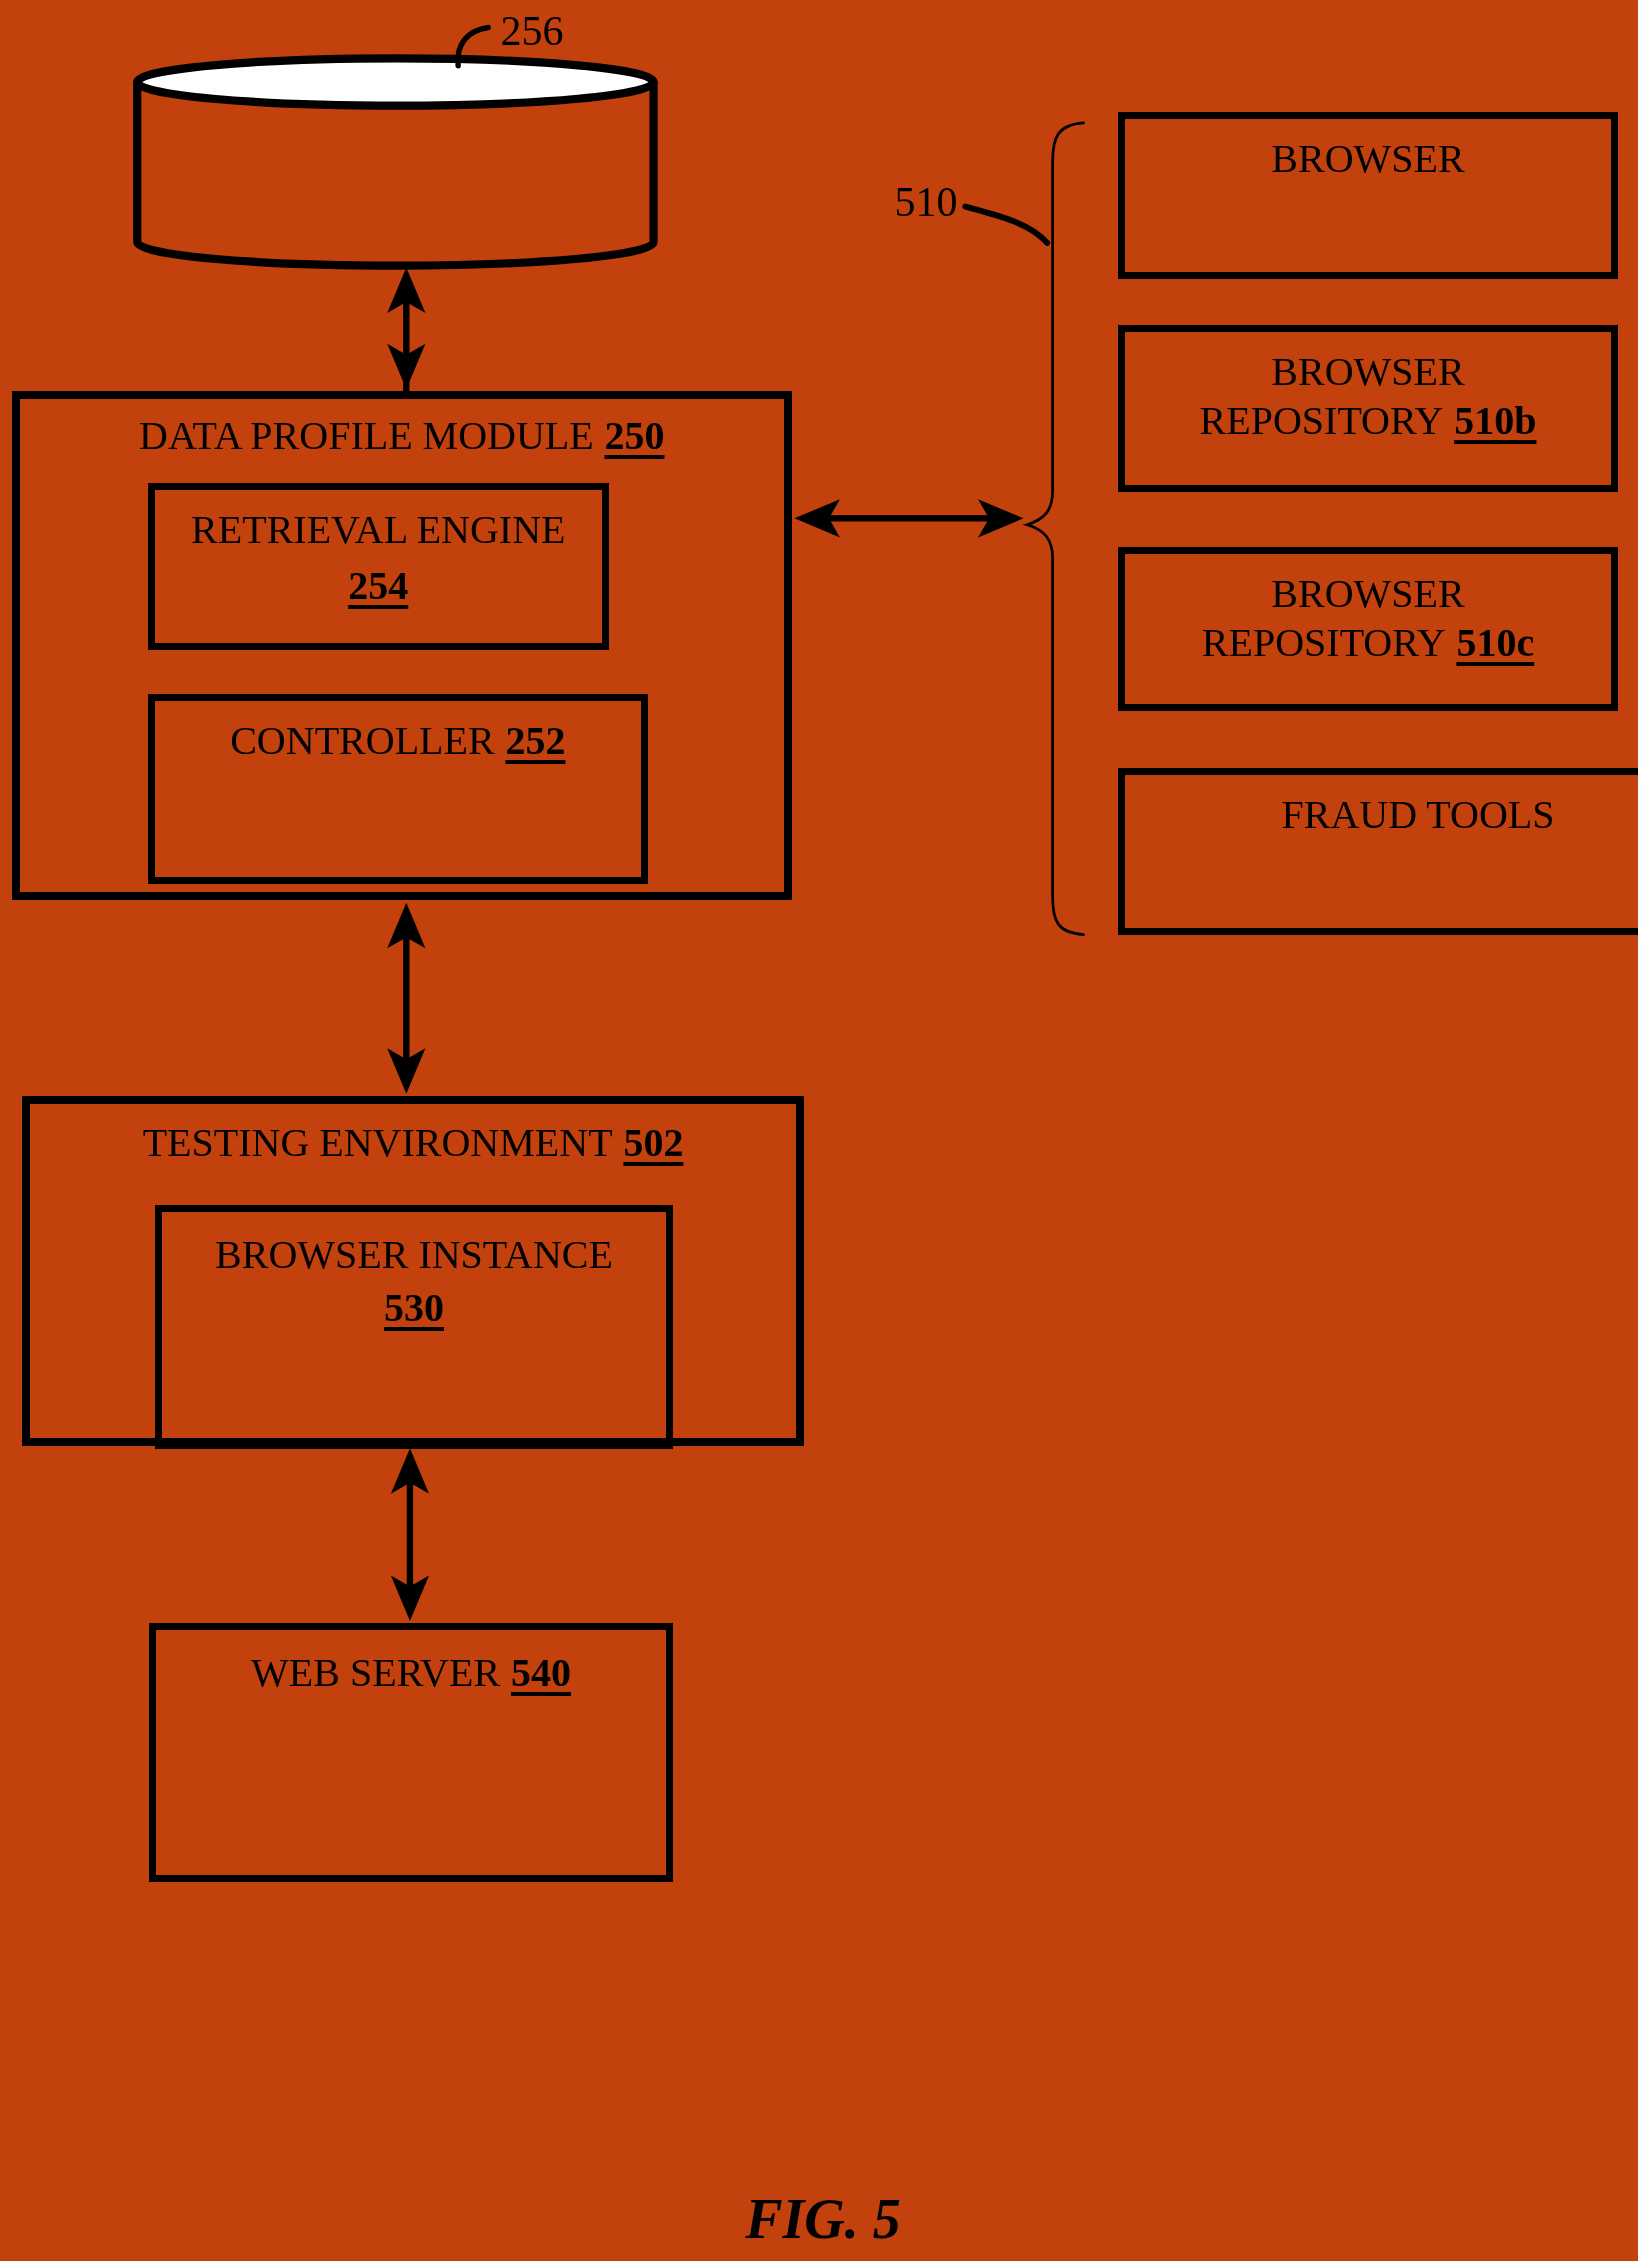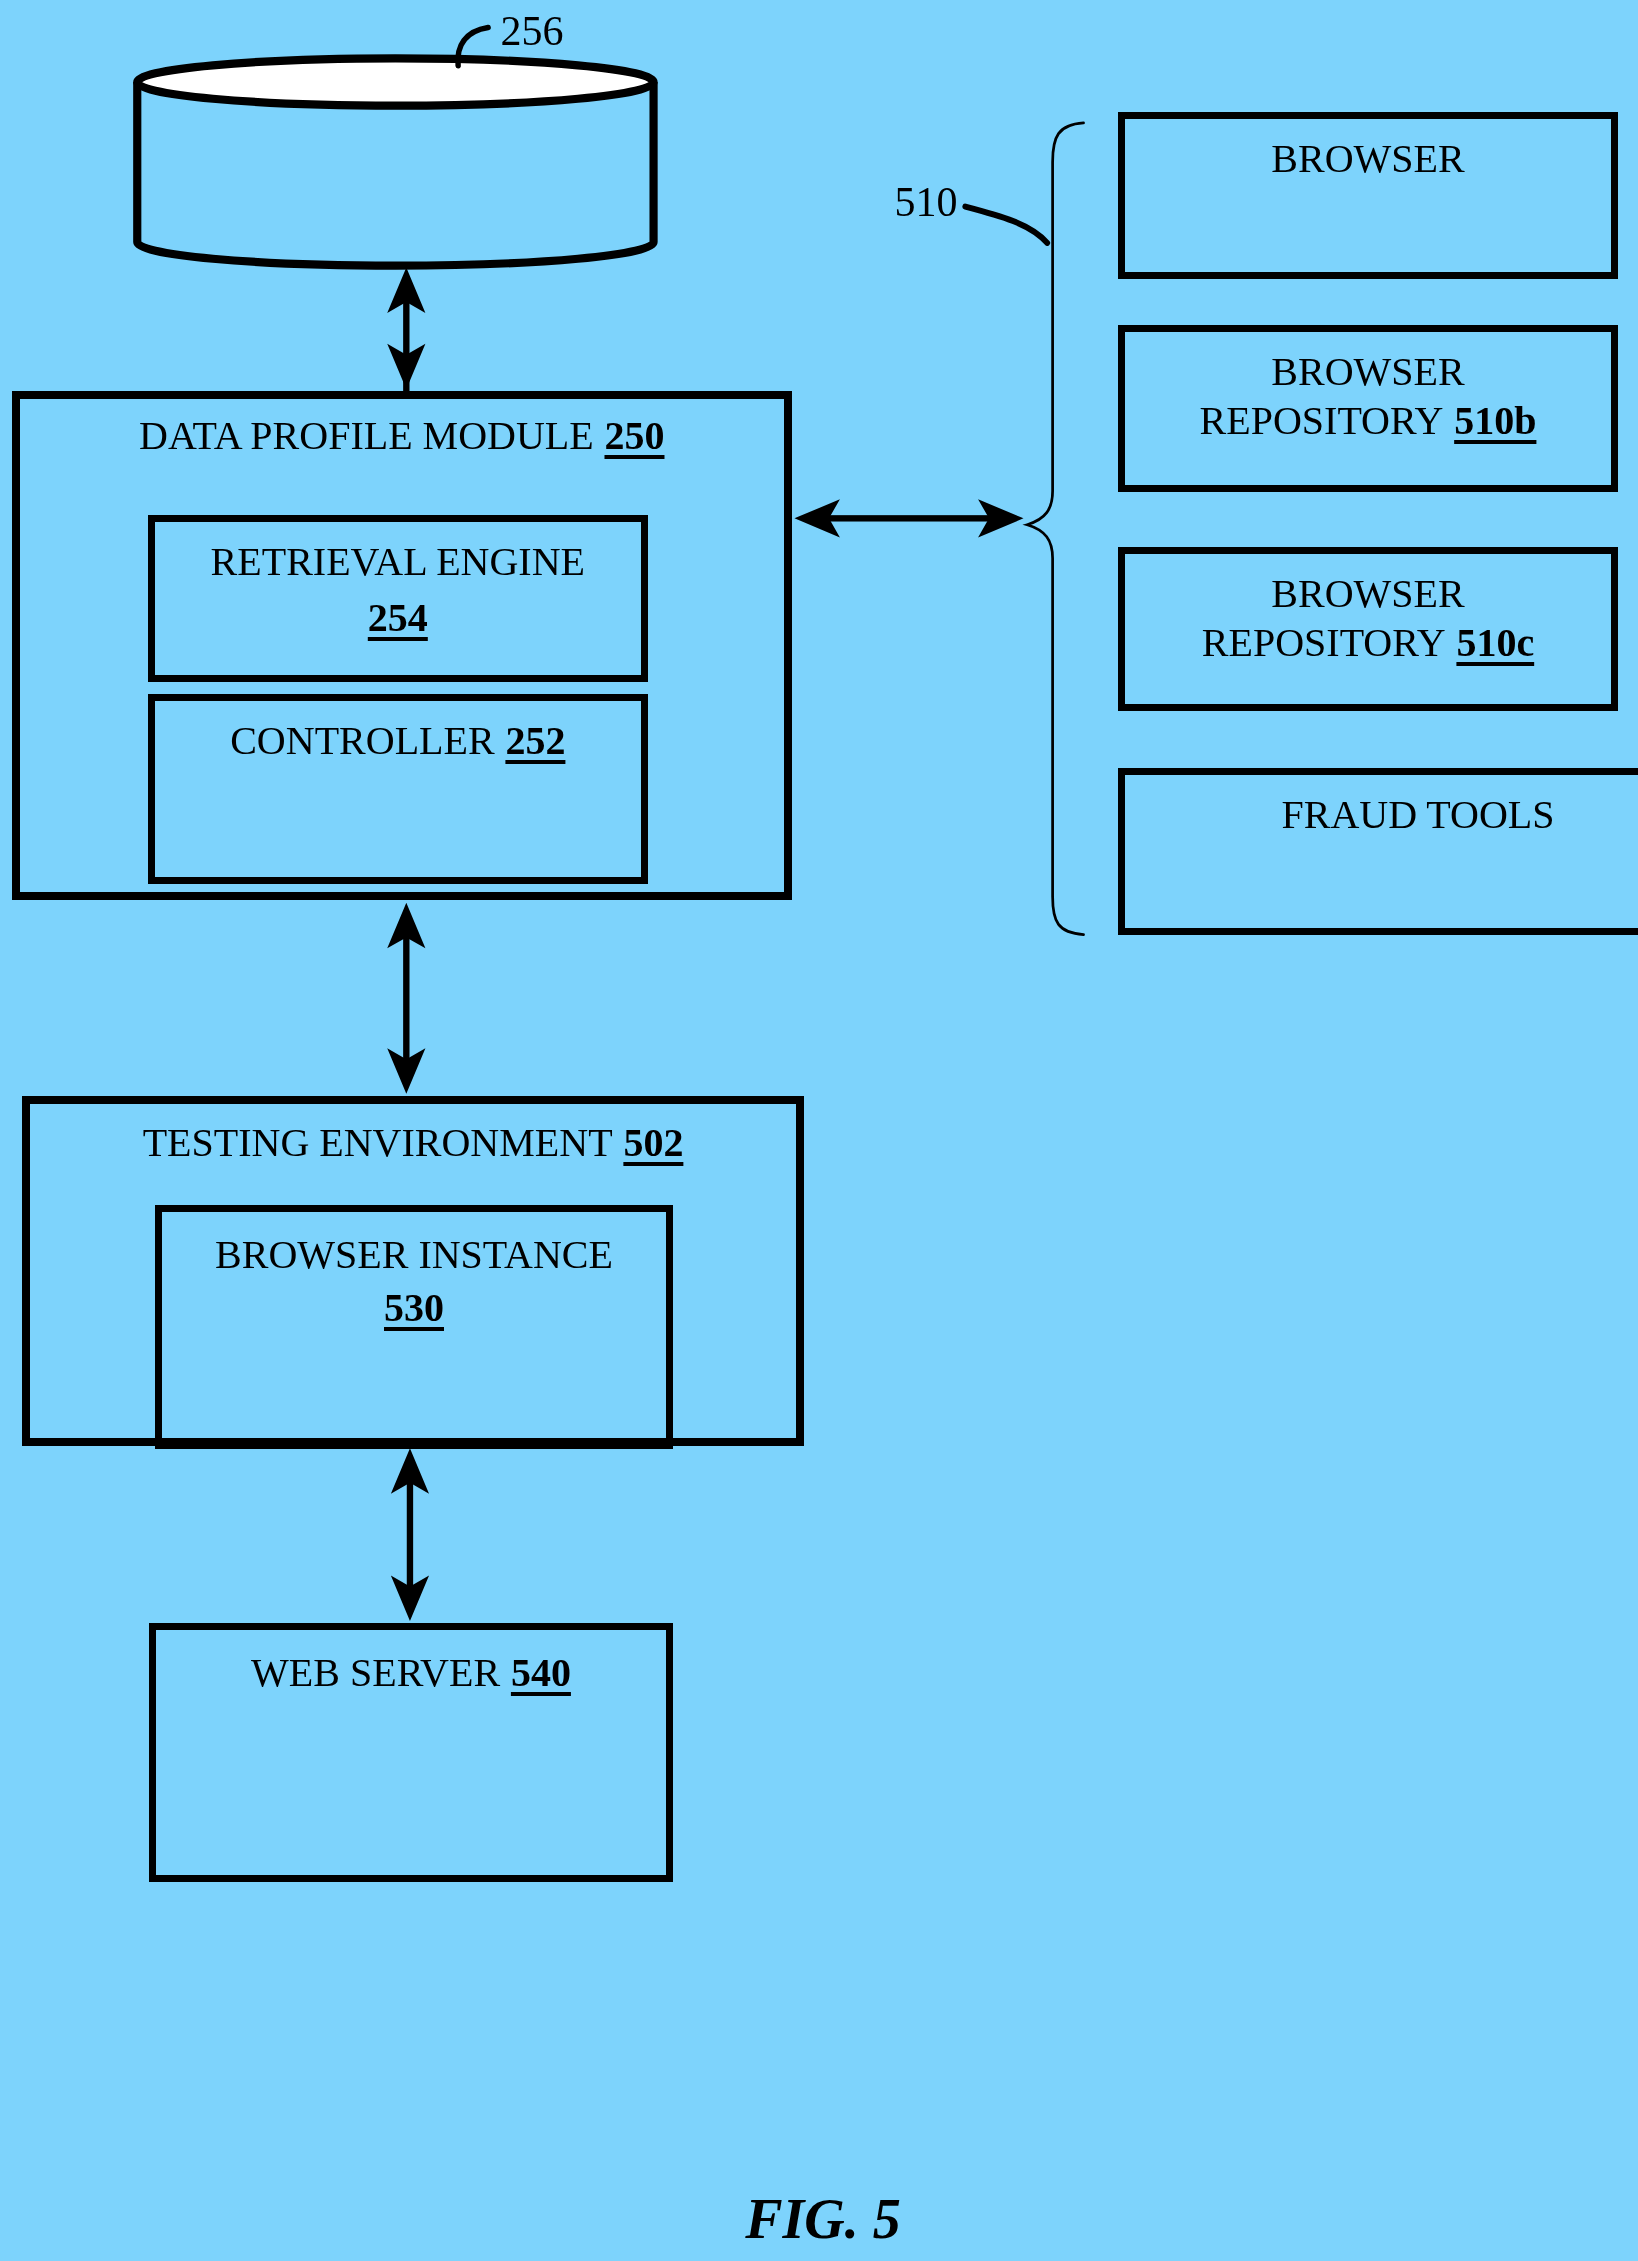--- a/index.html
+++ b/index.html
@@ -1,20 +1,20 @@
 <!DOCTYPE html>
 <html style="font-size:14.5px"><head>
 <meta charset="utf-8">
 <style>
   html, body { margin: 0; padding: 0; background: #ffffff; }
   #canvas {
     position: relative;
     width: 1638px;
     height: 2262px;
-    background: #7dd3fc;
+    background: #c2410c;
     font-family: "Liberation Serif", serif;
     color: #000000;
     overflow: hidden;
   }
   #shapes {
     position: absolute;
     left: 0; top: 0;
     width: 1638px; height: 2262px;
   }
   .box {
@@ -114,21 +114,21 @@
   </svg>
 
   <div class="float-label" style="left:532px; top:31px;">256</div>
   <div class="float-label" style="left:926px; top:202px;">510</div>
 
   <div class="box thick" style="left:11.8px; top:391px; width:780px; height:509px;">
     <div class="box-label" style="top:11.8px;">
       <span>DATA PROFILE MODULE</span><span class="ref">250</span>
     </div>
 
-    <div class="box" style="left:128px; top:84px; width:500px; height:167px;margin-top:32px;">
+    <div class="box" style="left:128px; top:84px; width:461px; height:167px;">
       <div class="box-label" style="top:11.8px; line-height:56px;">
         <span class="line1">RETRIEVAL ENGINE</span>
         <span class="line2 ref-line">254</span>
       </div>
     </div>
 
     <div class="box" style="left:128px; top:295px; width:500px; height:190px;">
       <div class="box-label" style="top:14.5px;">
         <span>CONTROLLER</span><span class="ref">252</span>
       </div>

